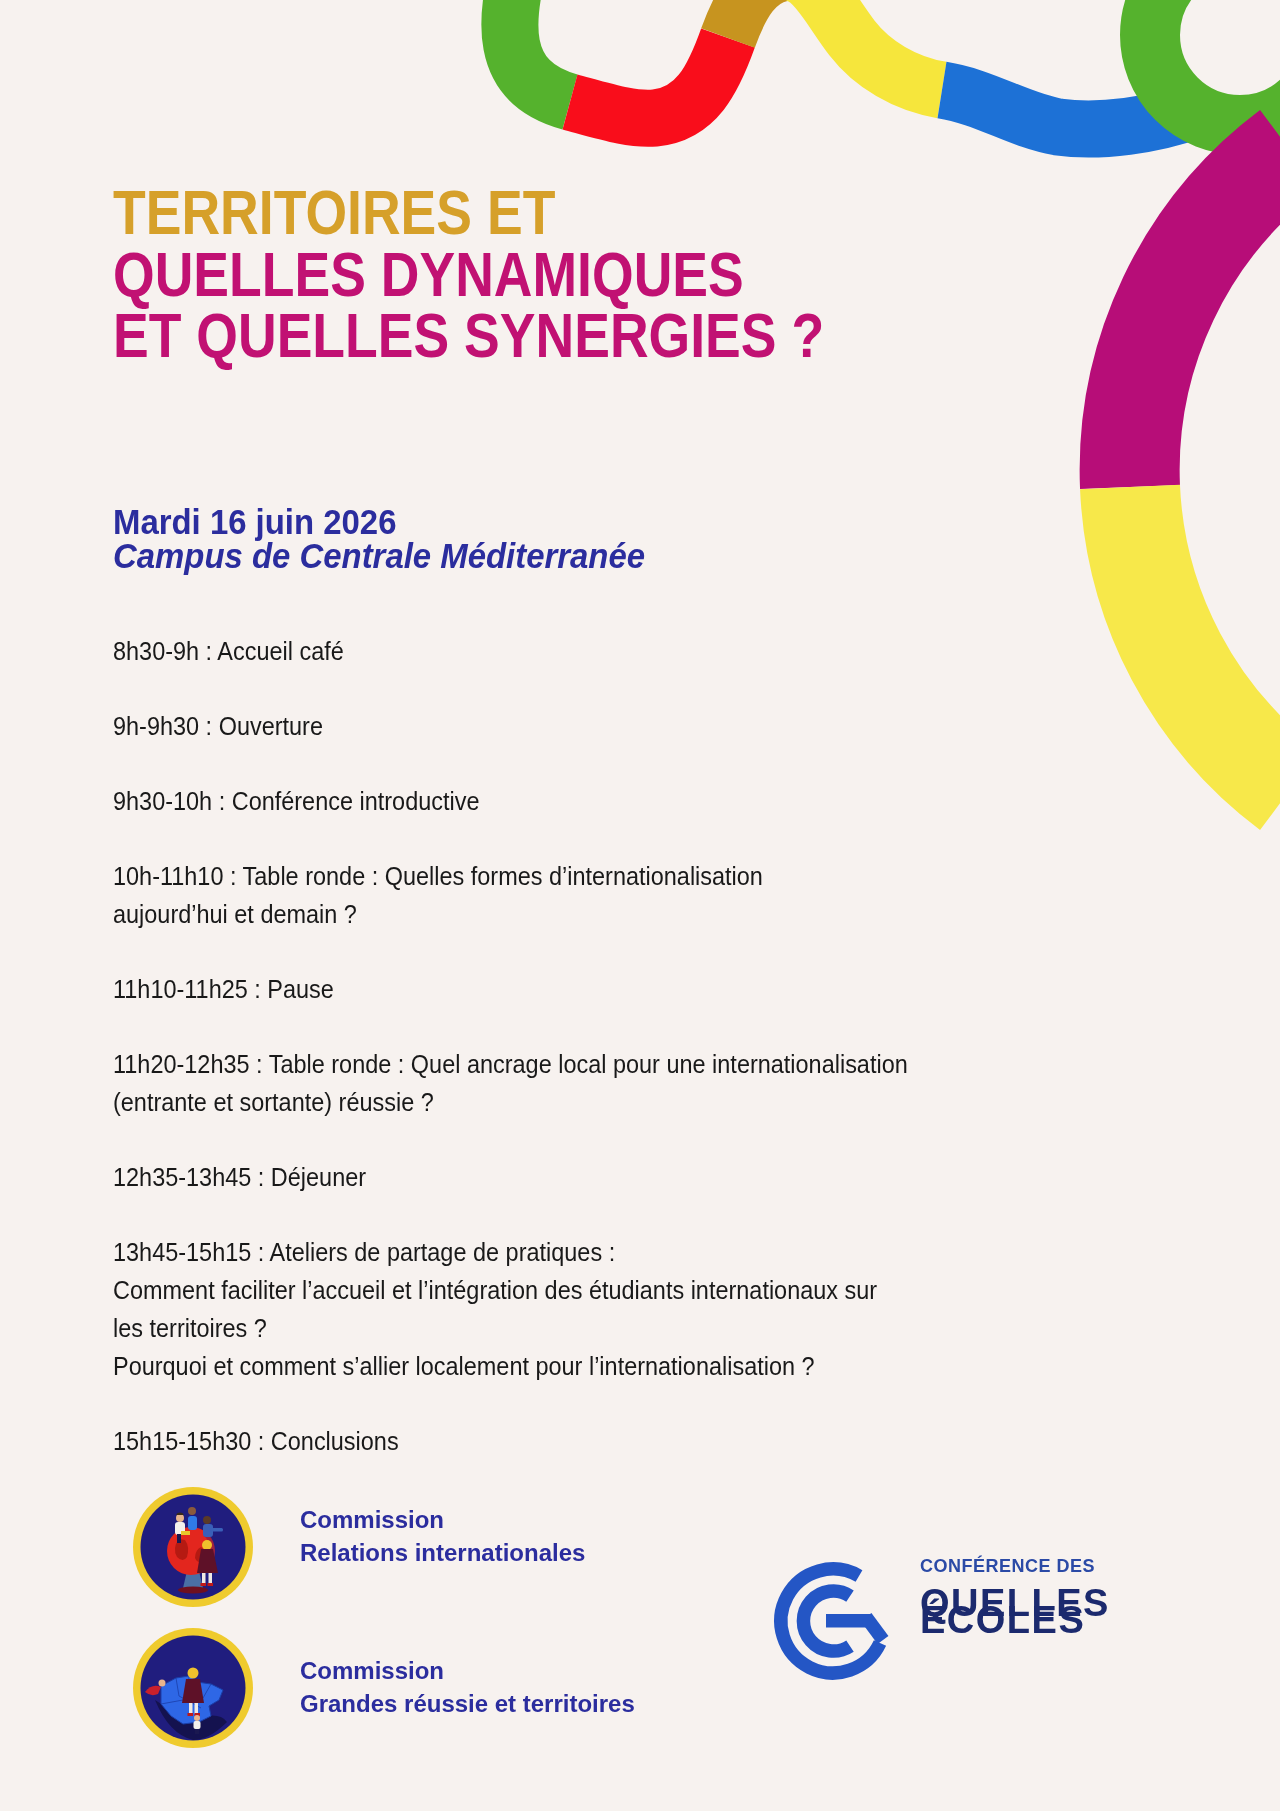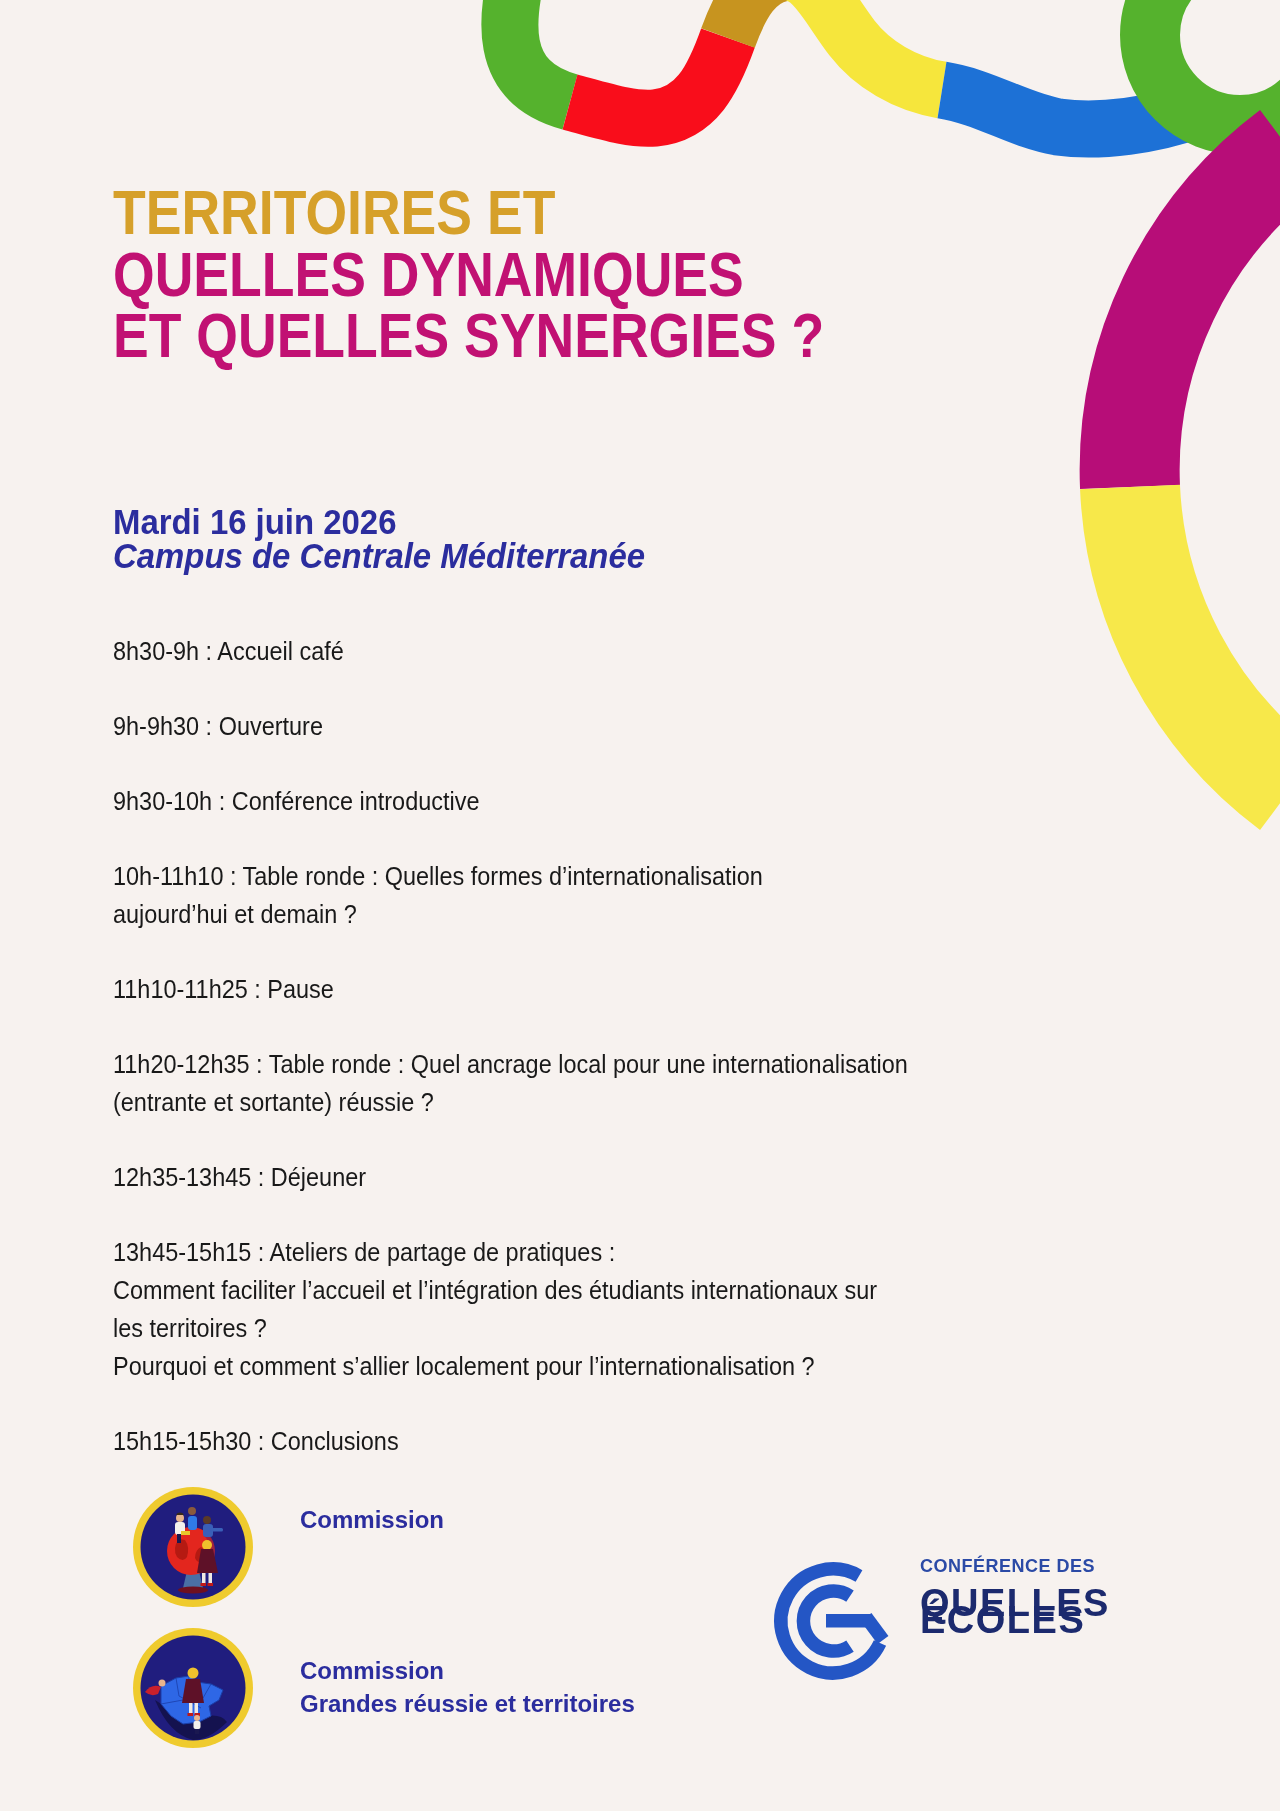--- a/index.html
+++ b/index.html
@@ -112,20 +112,21 @@
 
     <circle cx="76" cy="60" r="5" fill="#EFC12C"></circle>
     <path d="M70,64 L82,64 L87,88 L66,88 Z" fill="#5E1128"></path>
     <rect x="71" y="88" width="3.5" height="11" fill="#EFE9E2"></rect>
     <rect x="77.5" y="88" width="3.5" height="11" fill="#EFE9E2"></rect>
     <rect x="69.5" y="98" width="5.5" height="3" fill="#C01818"></rect>
     <rect x="76.5" y="98" width="5.5" height="3" fill="#C01818"></rect>
   </svg>
   <div class="badge-label" style="top:1503px">
     <div>Commission</div>
+    <div>Relations internationales</div>
   </div>
 
   <svg class="badge-art" style="top:1626px" width="124" height="124" viewBox="0 0 124 124">
     <circle cx="62" cy="62" r="60" style="fill:var(--badge-ring)"></circle>
     <circle cx="62" cy="62" r="52.5" style="fill:var(--badge-disc)"></circle>
     <path d="M24,74 q20,14 52,16 q14,-2 20,6 q-18,18 -34,18 q-24,-6 -38,-40 z" fill="#14124F"></path>
     <path d="M30,60 L45,52 L58,50 L66,56 L80,58 L92,64 L88,74 L78,80 L80,90 L68,96 L52,98 L40,90 L30,78 Z" fill="#2E67E6" stroke="#1A3EA8" stroke-width="1"></path>
     <path d="M45,52 L48,70 M58,50 L56,72 M66,56 L62,78 M30,78 L52,74 M48,70 L70,82 M80,58 L72,72" stroke="#1A3EA8" stroke-width="0.8" fill="none"></path>
 
     <path d="M14,66 q7,-9 16,-5 l-3,7 q-7,3 -13,-2 z" fill="#C8202C"></path>

